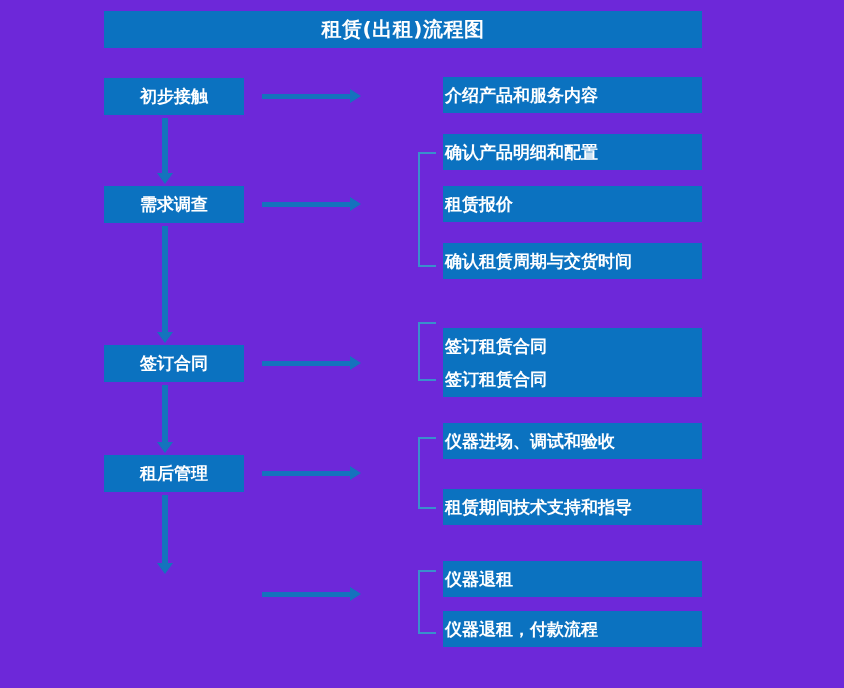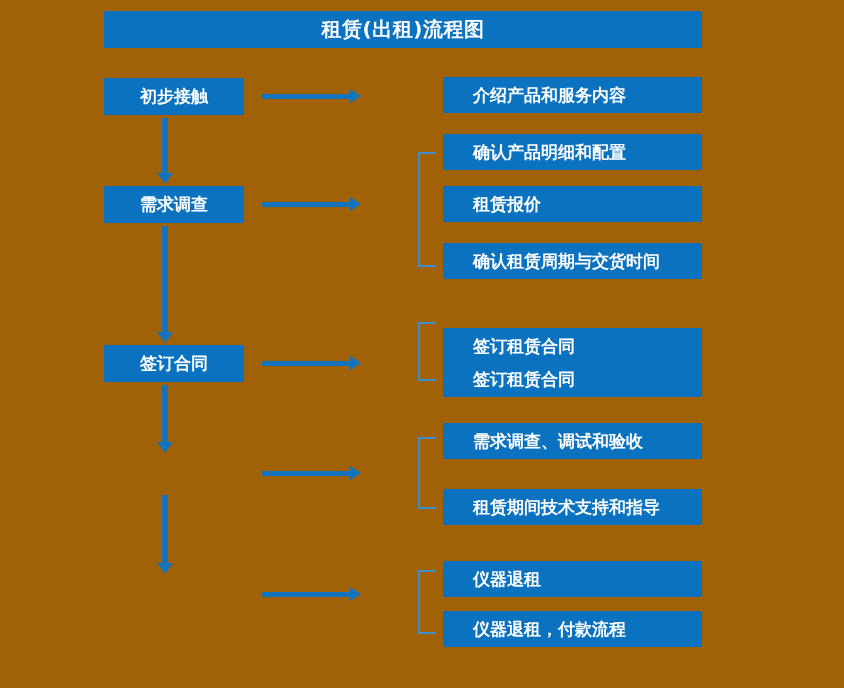--- a/index.html
+++ b/index.html
@@ -7,21 +7,21 @@
     padding: 0;
     background: #ffffff;
   }
   body {
     font-family: "DejaVu Sans", "Liberation Sans", sans-serif;
   }
   #canvas {
     position: relative;
     width: 844px;
     height: 688px;
-    background: #a16207;
+    background: #6d28d9;
     overflow: hidden;
   }
 
   
   .title-bar {
     position: absolute;
     left: 104px;
     top: 11px;
     width: 598px;
     height: 37px;
@@ -50,21 +50,21 @@
     width: 140px;
     height: 37px;
     justify-content: center;
     font-size: 17px;
   }
   .box-right {
     left: 443px;
     width: 259px;
     height: 36px;
     justify-content: flex-start;
-    padding-left: 30px;
+    padding-left: 2px;
     font-size: 17px;
   }
 
   
   .h-arrow {
     position: absolute;
     height: 14px;
     pointer-events: none;
   }
   .h-arrow .shaft {
@@ -134,28 +134,29 @@
 </head>
 <body>
 
 <div id="canvas">
 
   <div class="title-bar">租赁(出租)流程图</div>
 
   <div class="box box-left" style="top:78px">初步接触</div>
   <div class="box box-left" style="top:186px">需求调查</div>
   <div class="box box-left" style="top:345px">签订合同</div>
+  <div class="box box-left" style="top:455px">租后管理</div>
 
   <div class="box box-right" style="top:77px">介绍产品和服务内容</div>
   <div class="box box-right" style="top:134px">确认产品明细和配置</div>
   <div class="box box-right" style="top:186px">租赁报价</div>
   <div class="box box-right" style="top:243px">确认租赁周期与交货时间</div>
   <div class="box box-right" style="top:328px">签订租赁合同</div>
   <div class="box box-right" style="top:361px">签订租赁合同</div>
-  <div class="box box-right" style="top:423px">需求调查、调试和验收</div>
+  <div class="box box-right" style="top:423px">仪器进场、调试和验收</div>
   <div class="box box-right" style="top:489px">租赁期间技术支持和指导</div>
   <div class="box box-right" style="top:561px">仪器退租</div>
   <div class="box box-right" style="top:611px">仪器退租，付款流程</div>
 
   <div class="h-arrow" style="left:262px; top:89px; width:99px">
     <div class="shaft" style="width:88px"></div>
     <div class="head" style="left:88px"></div>
   </div>
   <div class="h-arrow" style="left:262px; top:197px; width:99px">
     <div class="shaft" style="width:88px"></div>

